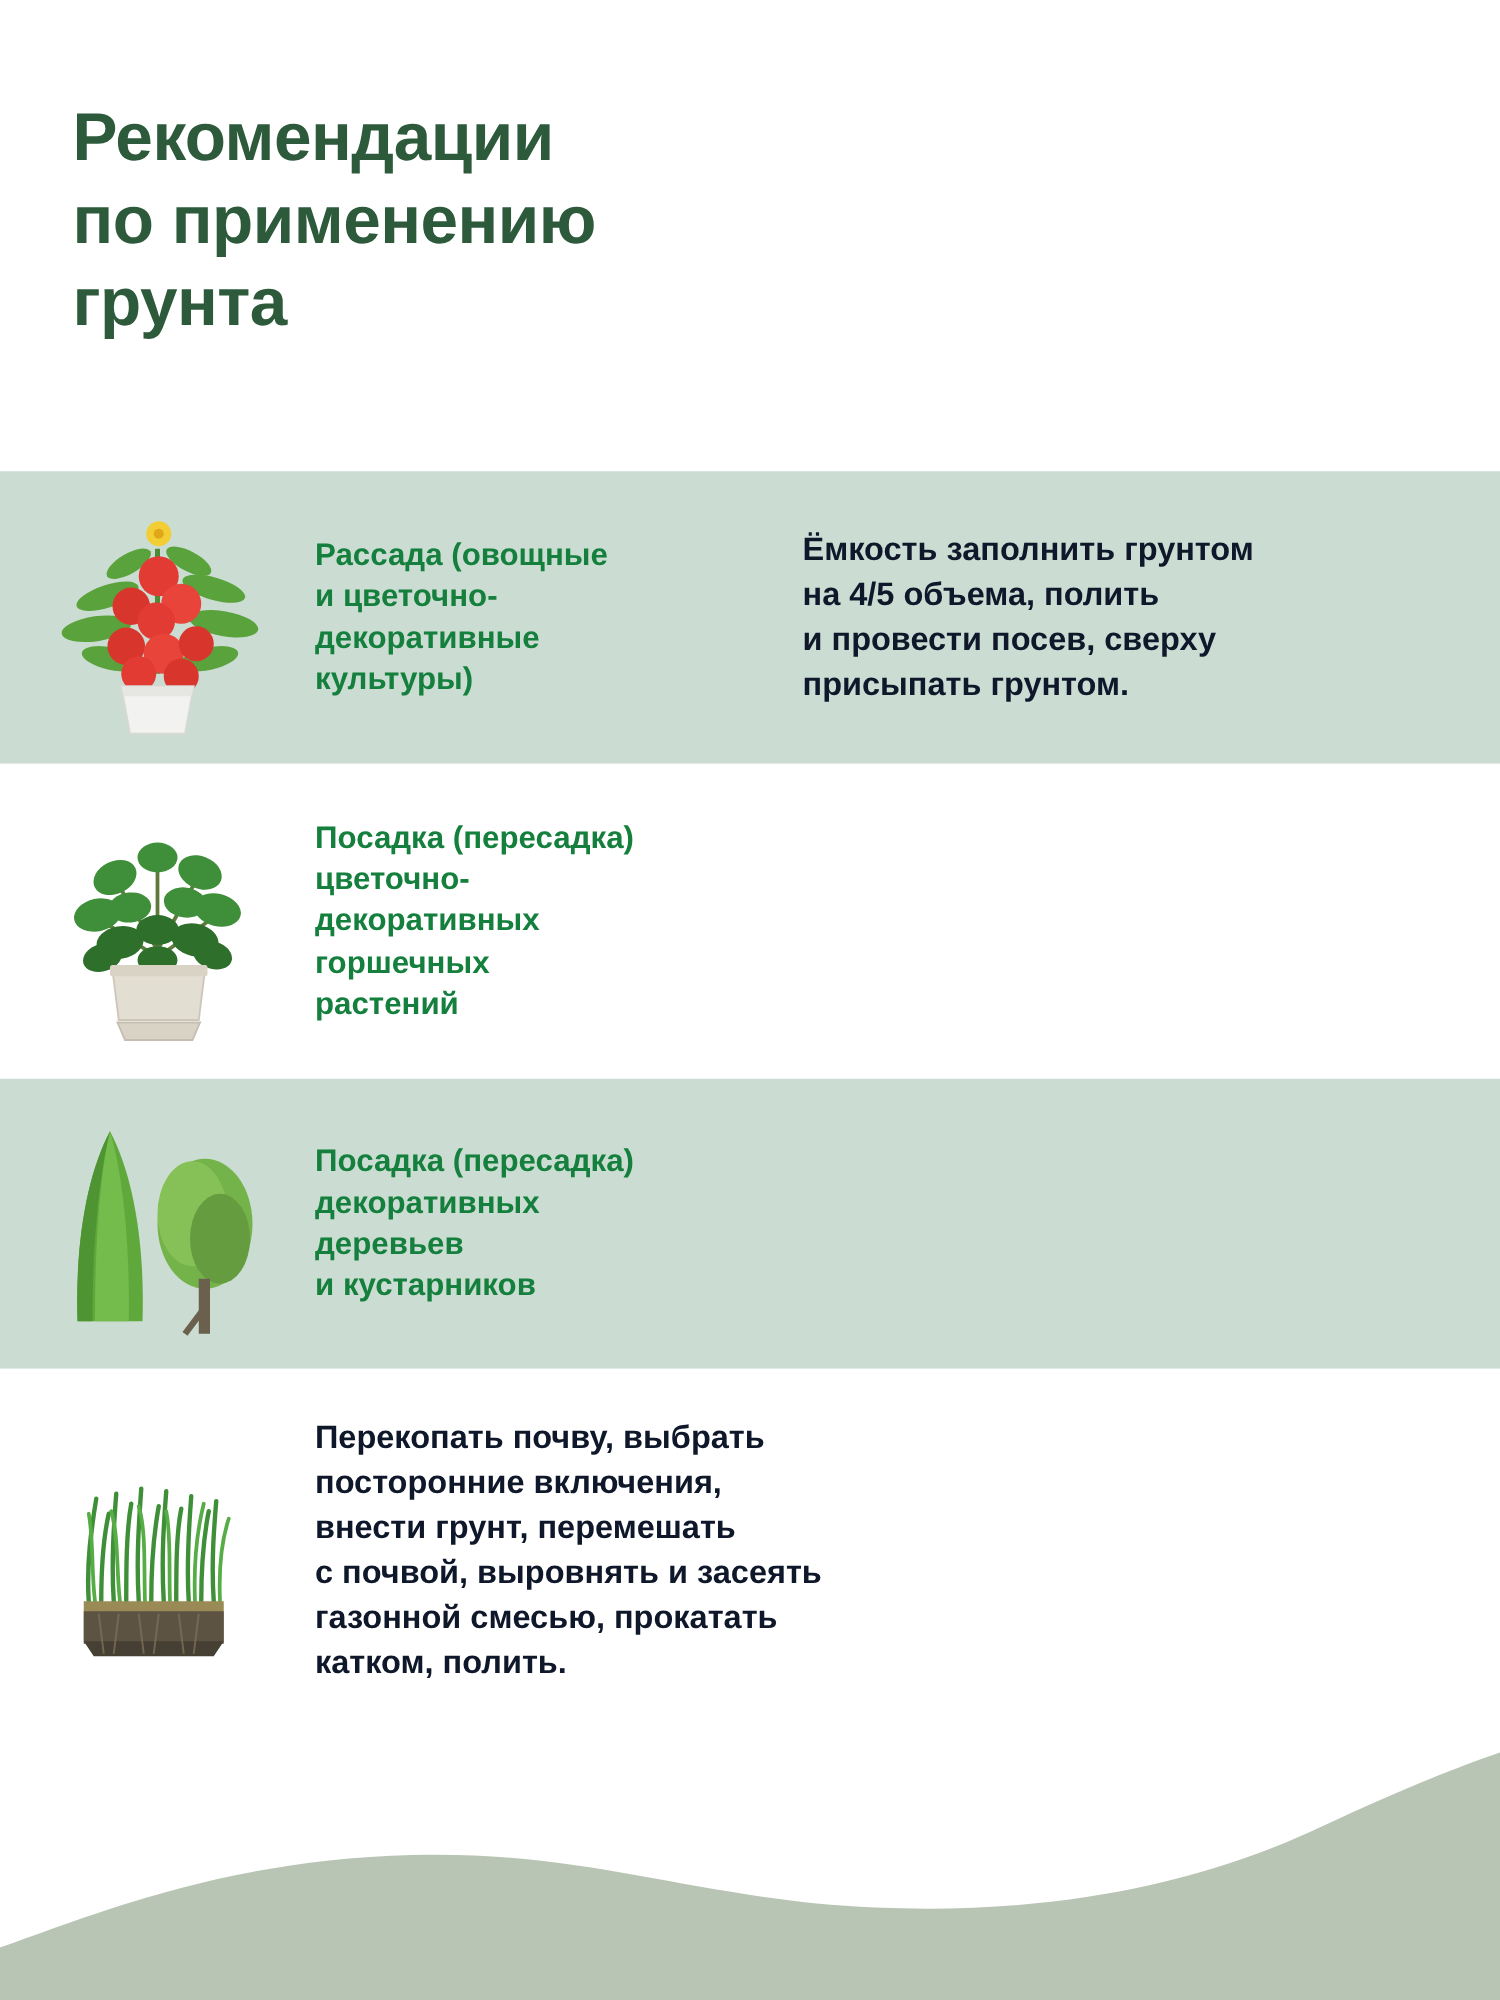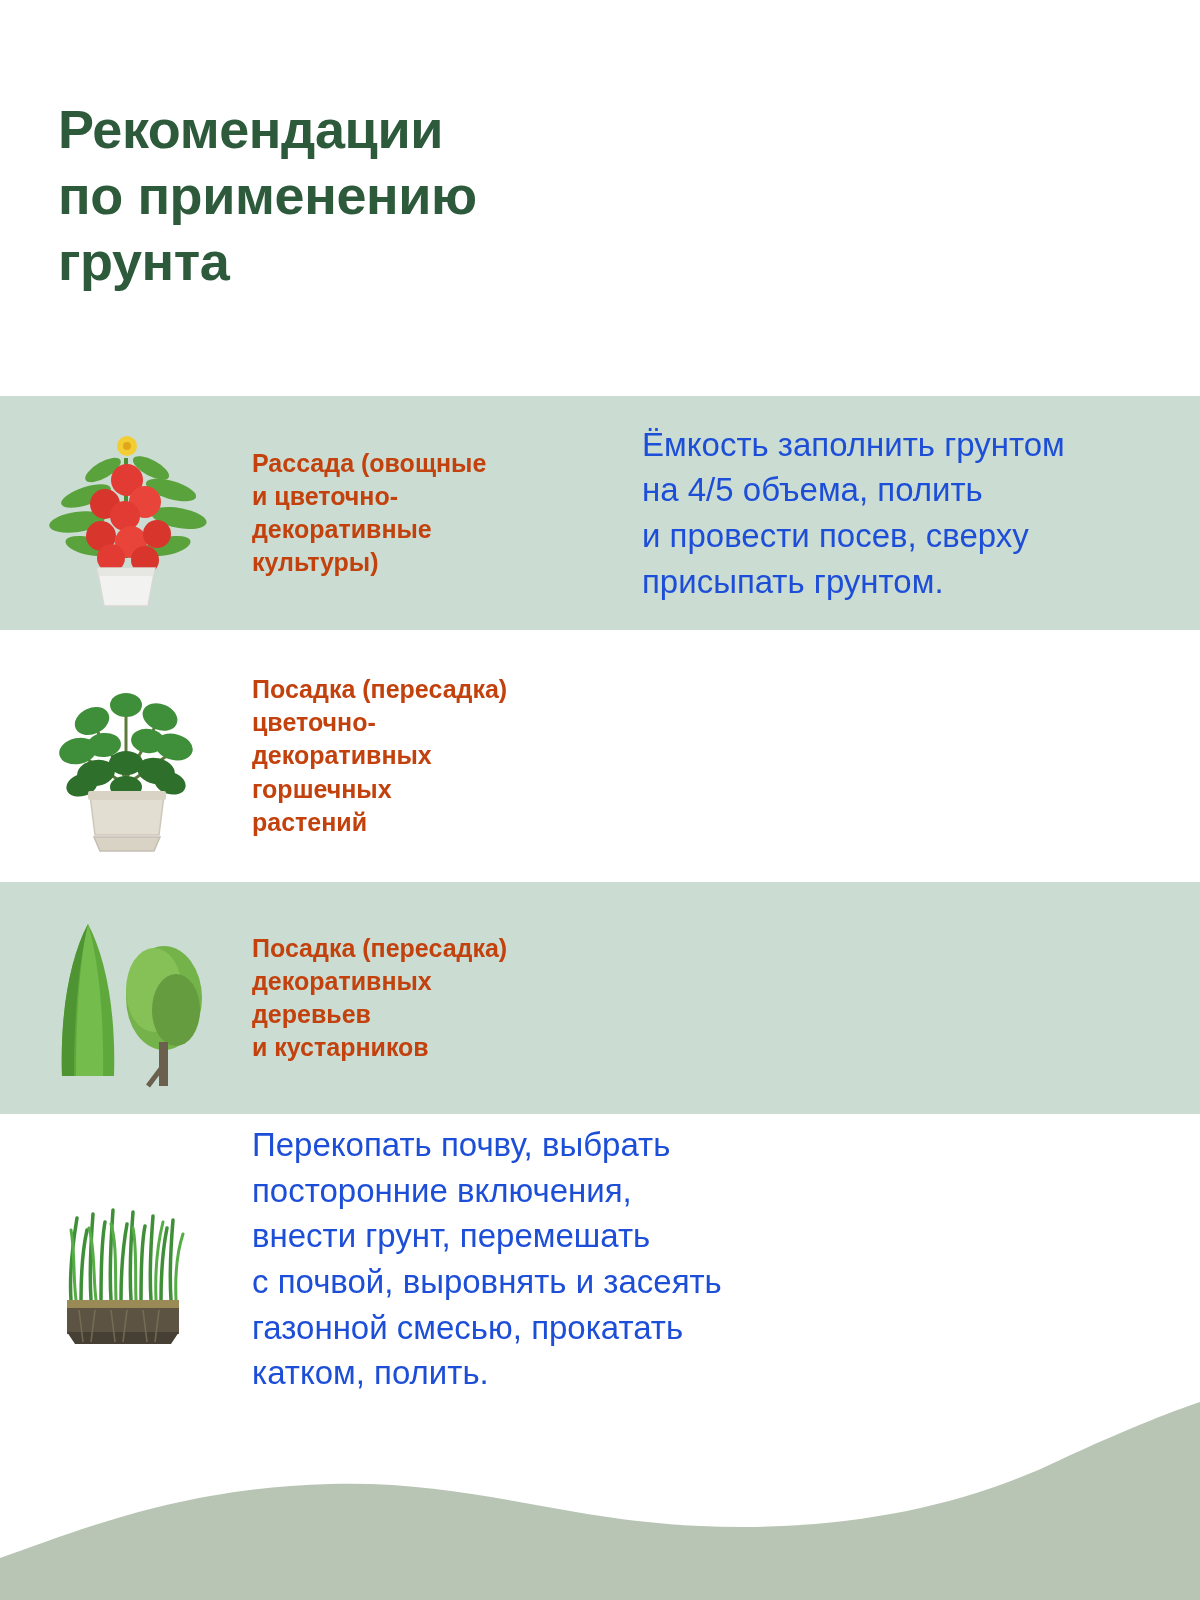--- a/index.html
+++ b/index.html
@@ -13,21 +13,20 @@
     font-family: "Liberation Sans", "DejaVu Sans", sans-serif;
     overflow: hidden;
     position: relative;
   }
 
   
   .header {
     position: relative;
     height: 377px;
     box-sizing: border-box;
-    margin-top: 19px;
   }
   .page-title {
     position: absolute;
     left: 58px;
     top: 78px;
     font-size: 54px;
     line-height: 1.22;
     font-weight: 700;
     color: #2e5a3c;
     letter-spacing: -0.4px;
@@ -82,31 +81,31 @@
     align-items: center;
     justify-content: center;
     height: 100%;
   }
   .cell-title {
     width: 390px;
     flex: 0 0 390px;
     font-size: 25px;
     line-height: 1.33;
     font-weight: 700;
-    color: #c2410c;
+    color: #15803d;
     white-space: pre-line;
     padding-right: 14px;
     box-sizing: border-box;
   }
   .cell-desc {
     flex: 1 1 auto;
-    font-size: 33px;
+    font-size: 26px;
     line-height: 1.38;
-    font-weight: 400;
-    color: #1d4ed8;
+    font-weight: 700;
+    color: #0f172a;
     white-space: pre-line;
   }
 
   
   .art { display: block; }
 
   
   .bottom-wave {
     position: absolute;
     left: 0;

